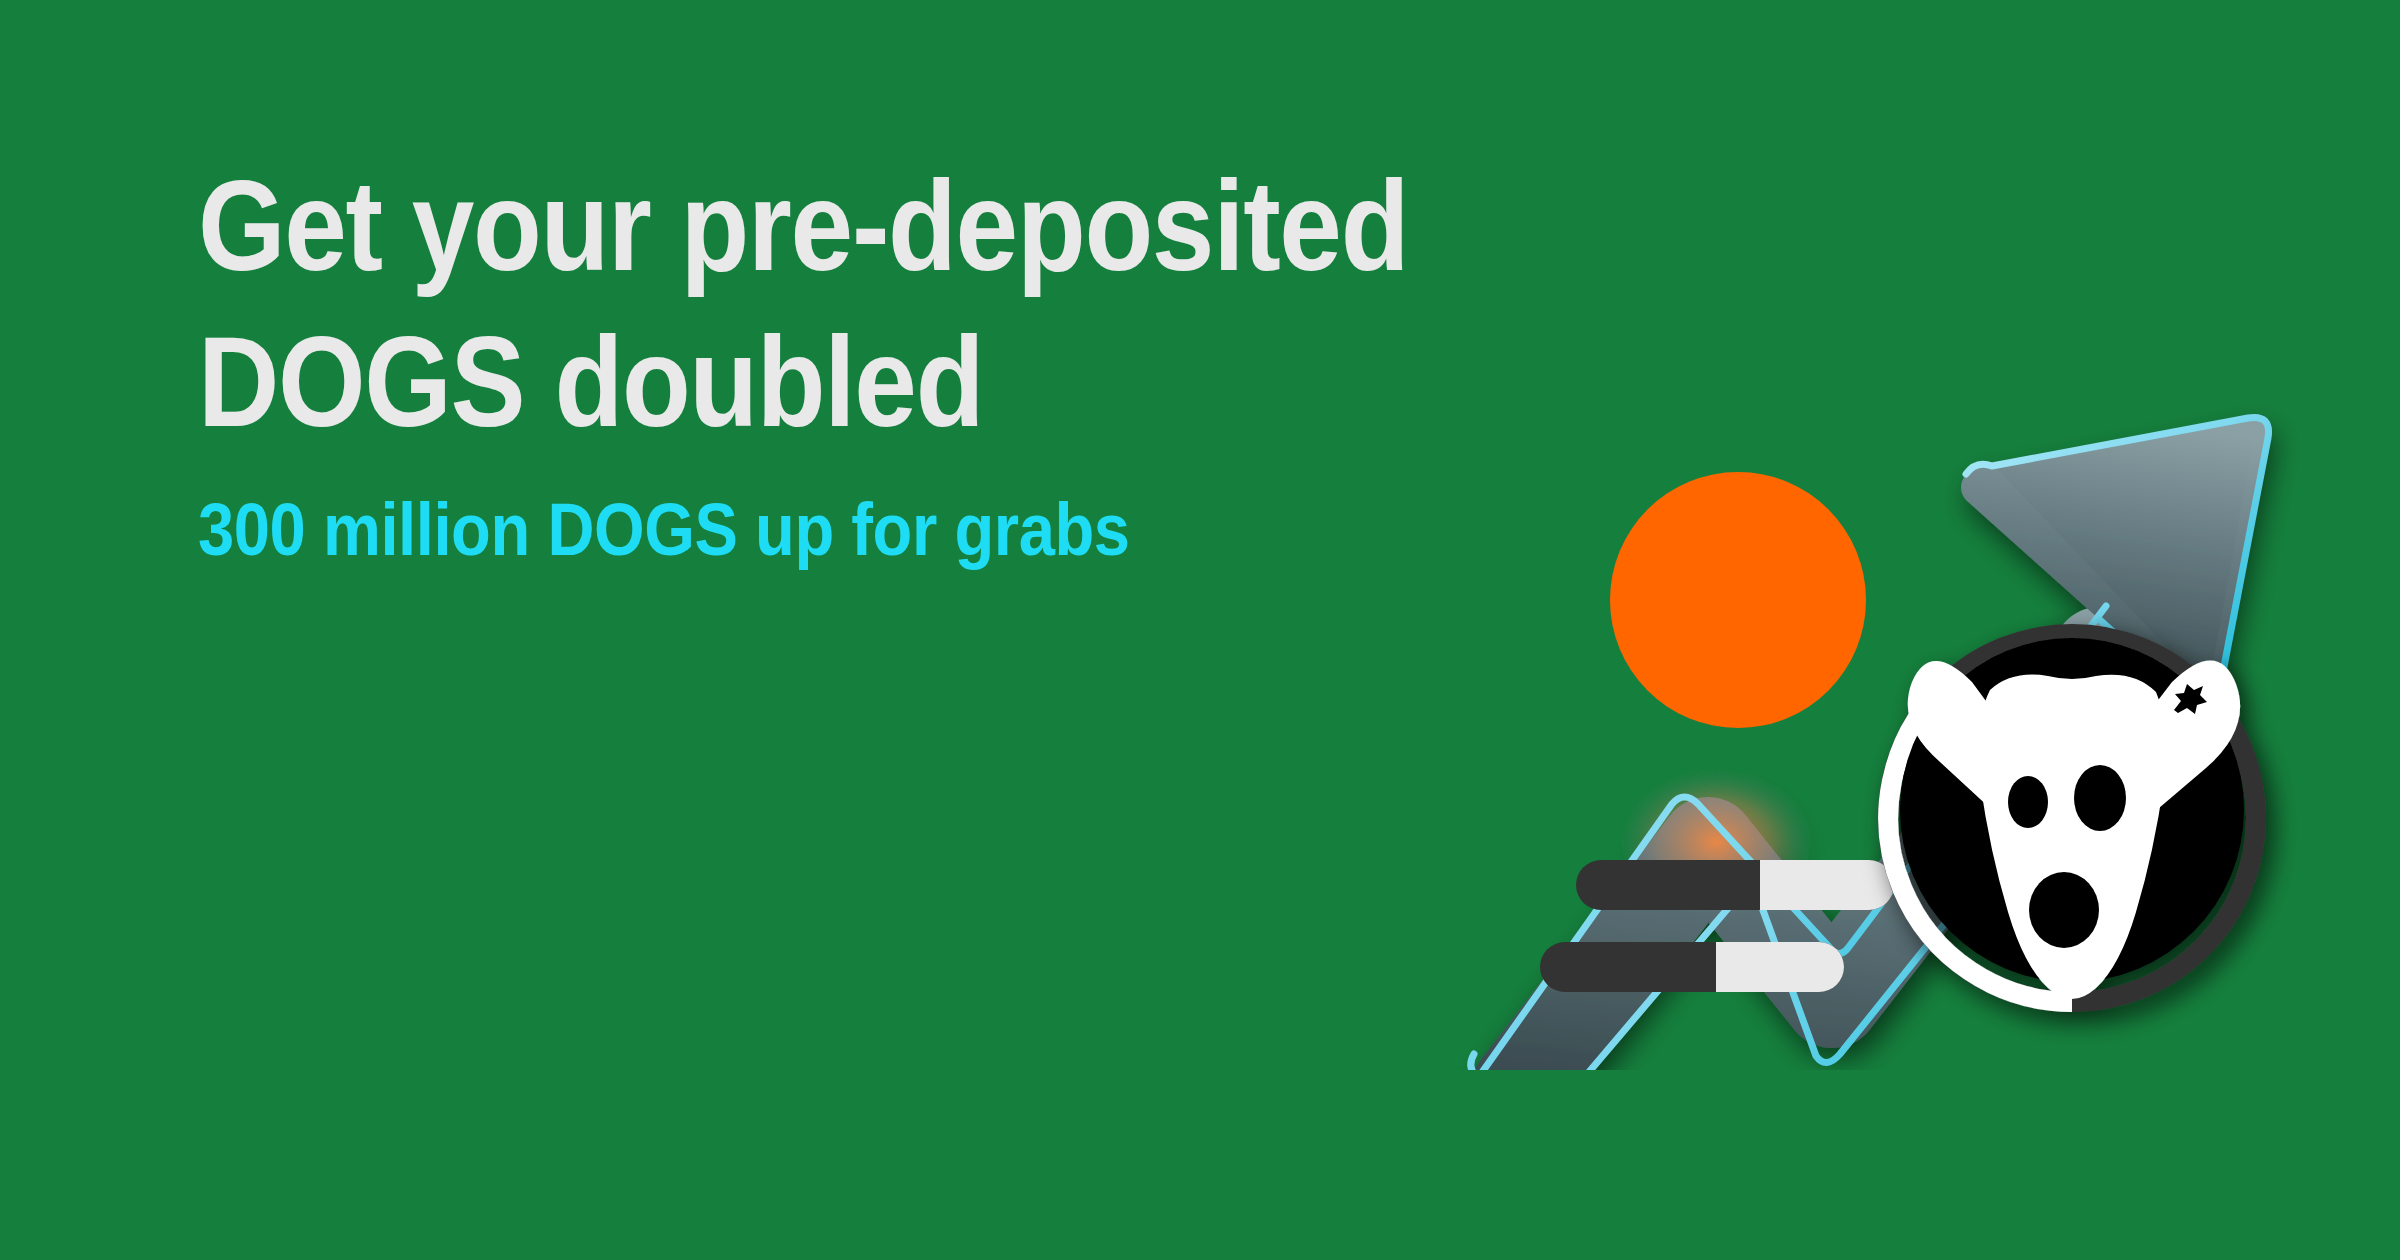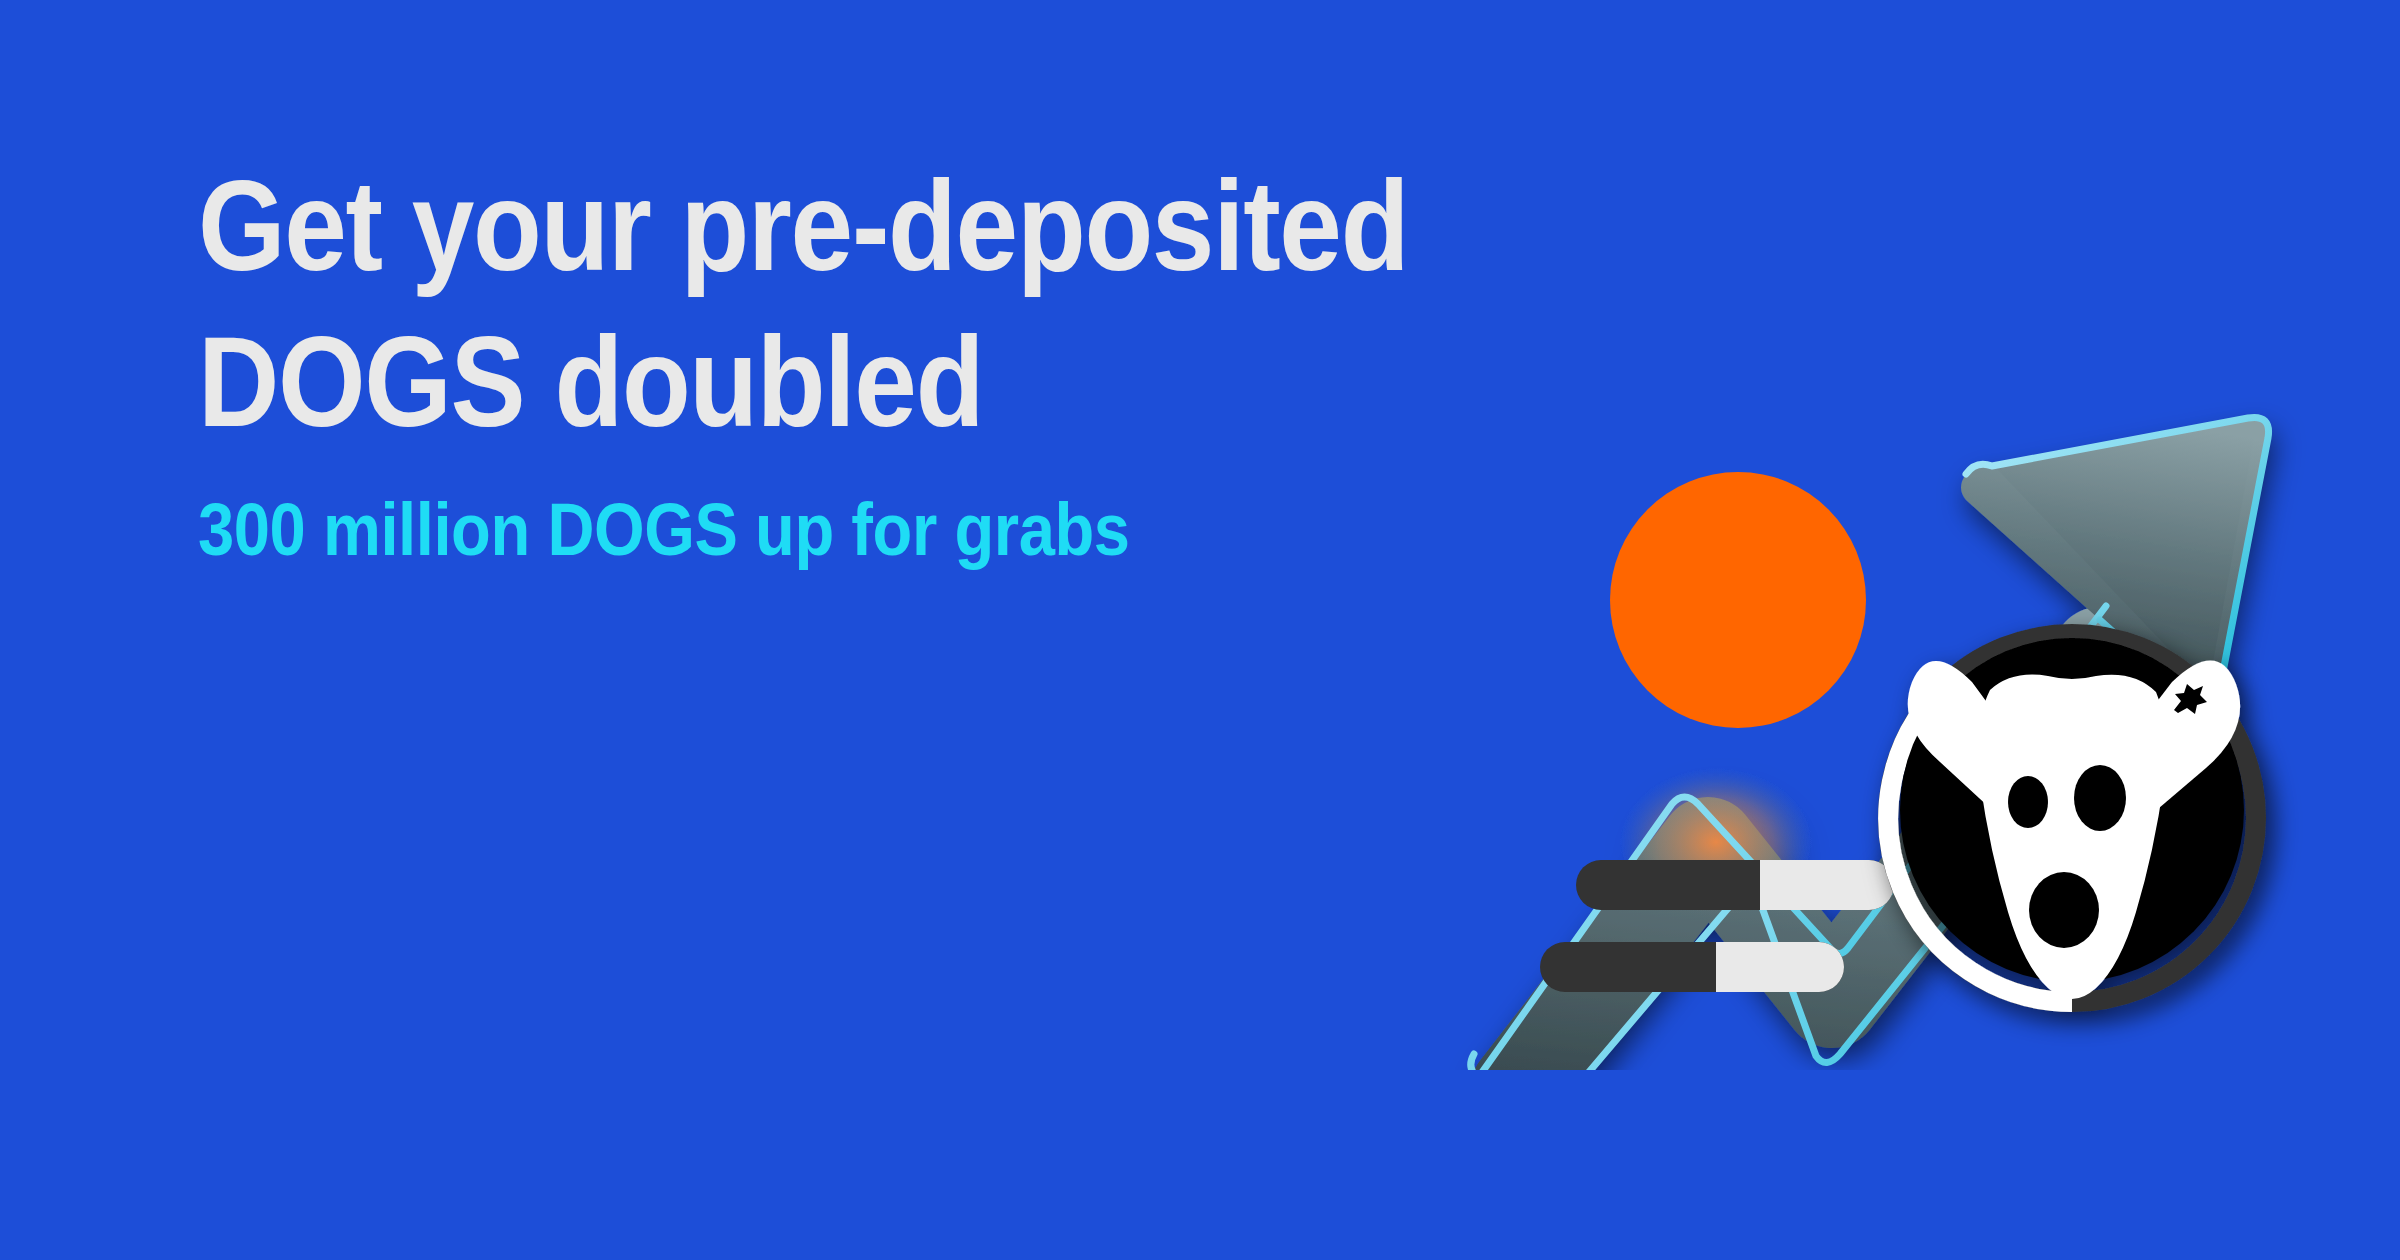--- a/index.html
+++ b/index.html
@@ -7,21 +7,21 @@
     margin: 0;
     padding: 0;
     background: #111111;
   }
   * { box-sizing: border-box; }
 
   .banner {
     position: relative;
     width: 2400px;
     height: 1260px;
-    background: #1d4ed8;
+    background: #15803d;
     overflow: hidden;
     font-family: "Liberation Sans", "DejaVu Sans", sans-serif;
   }
 
   
   .copy {
     position: absolute;
     left: 198px;
     top: 148px;
     width: 1250px;

